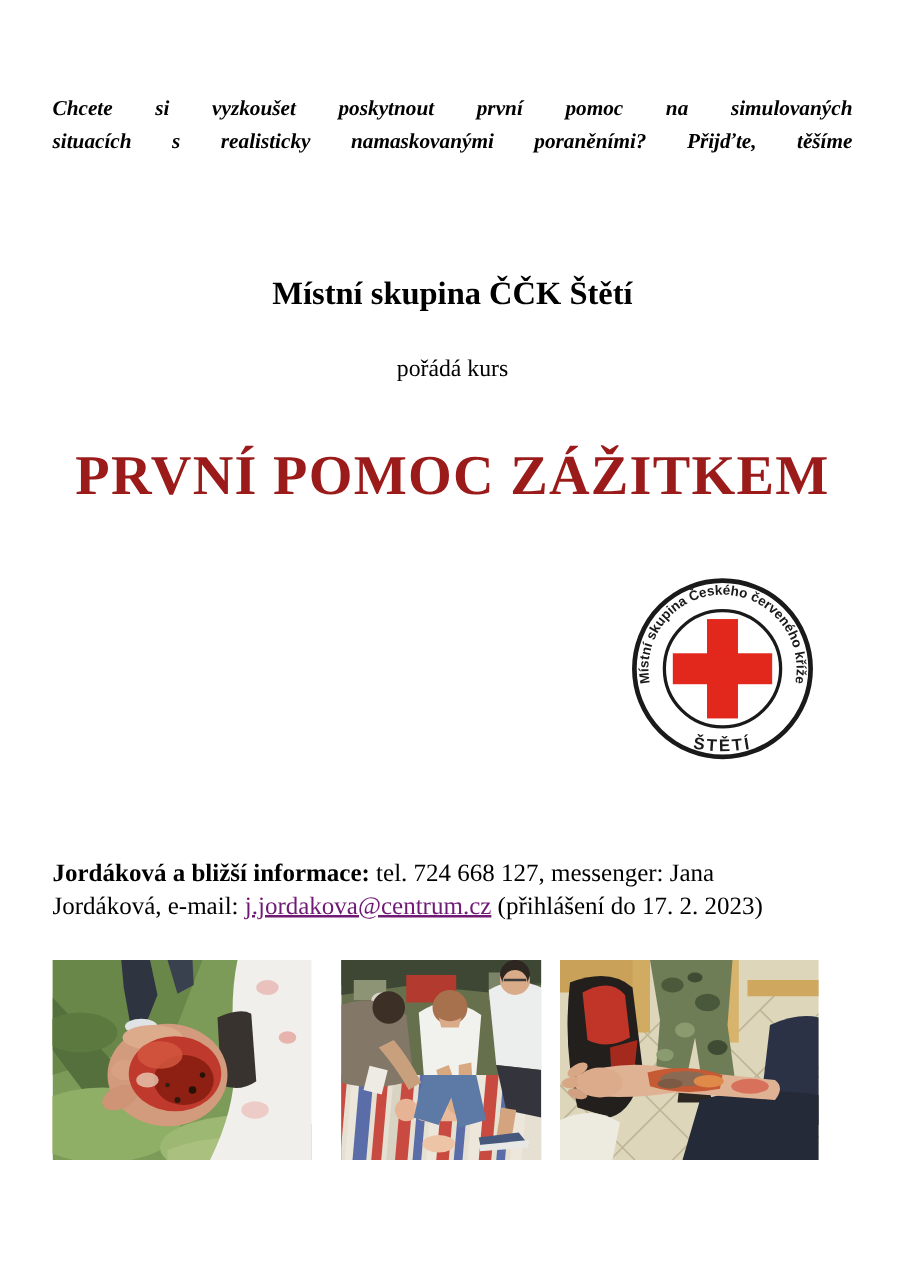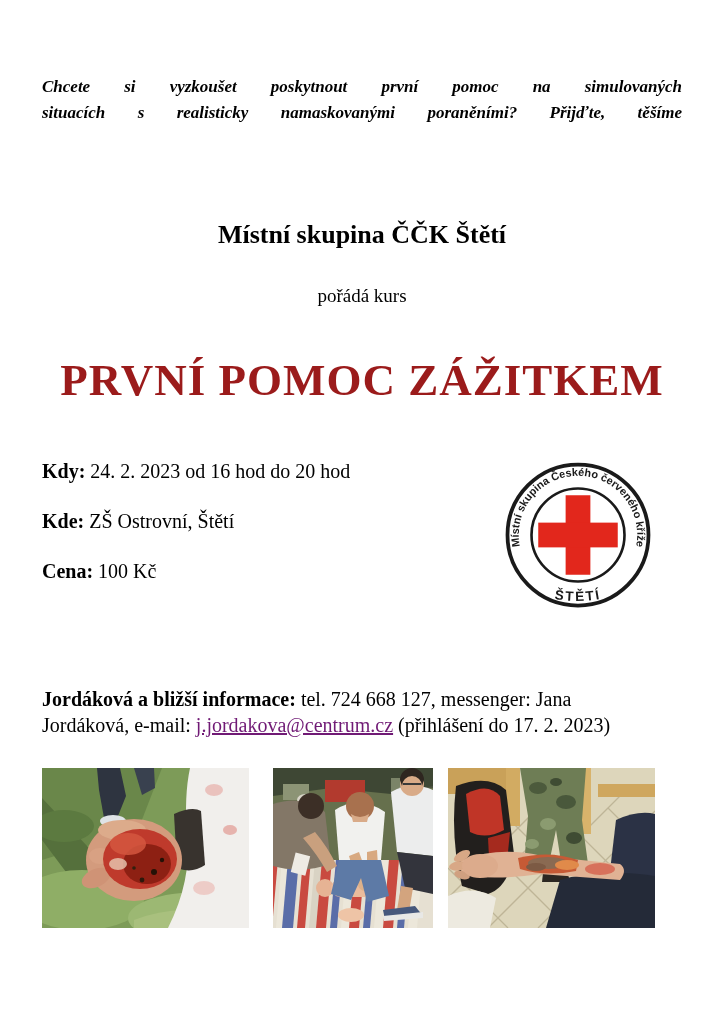--- a/index.html
+++ b/index.html
@@ -59,31 +59,20 @@
     <div class="just">Chcete si vyzkoušet poskytnout první pomoc na simulovaných</div>
     <div class="just">situacích s realisticky namaskovanými poraněními? Přijďte, těšíme</div>
   </div>
 
   <div class="organizer">Místní skupina ČČK Štětí</div>
 
   <div class="subtitle">pořádá kurs</div>
 
   <div class="main-title">PRVNÍ POMOC ZÁŽITKEM</div>
 
-  <div class="details">
-    <div class="detail-line">
-      <span class="detail-label">Kdy:</span><span> 24. 2. 2023 od 16 hod do 20 hod</span>
-    </div>
-    <div class="detail-line">
-      <span class="detail-label">Kde:</span><span> ZŠ Ostrovní, Štětí</span>
-    </div>
-    <div class="detail-line">
-      <span class="detail-label">Cena:</span><span> 100 Kč</span>
-    </div>
-  </div>
 
   <div class="logo">
     <svg viewBox="0 0 200 200" width="150" height="150">
       <circle cx="100" cy="100" r="94" fill="#ffffff" stroke="#1a1a1a" stroke-width="5"></circle>
       <circle cx="100" cy="100" r="62" fill="#ffffff" stroke="#1a1a1a" stroke-width="3.5"></circle>
       <g>
         <rect x="83.5" y="47" width="33" height="106" fill="#e2271c"></rect>
         <rect x="47" y="83.5" width="106" height="33" fill="#e2271c"></rect>
       </g>
       <defs>

